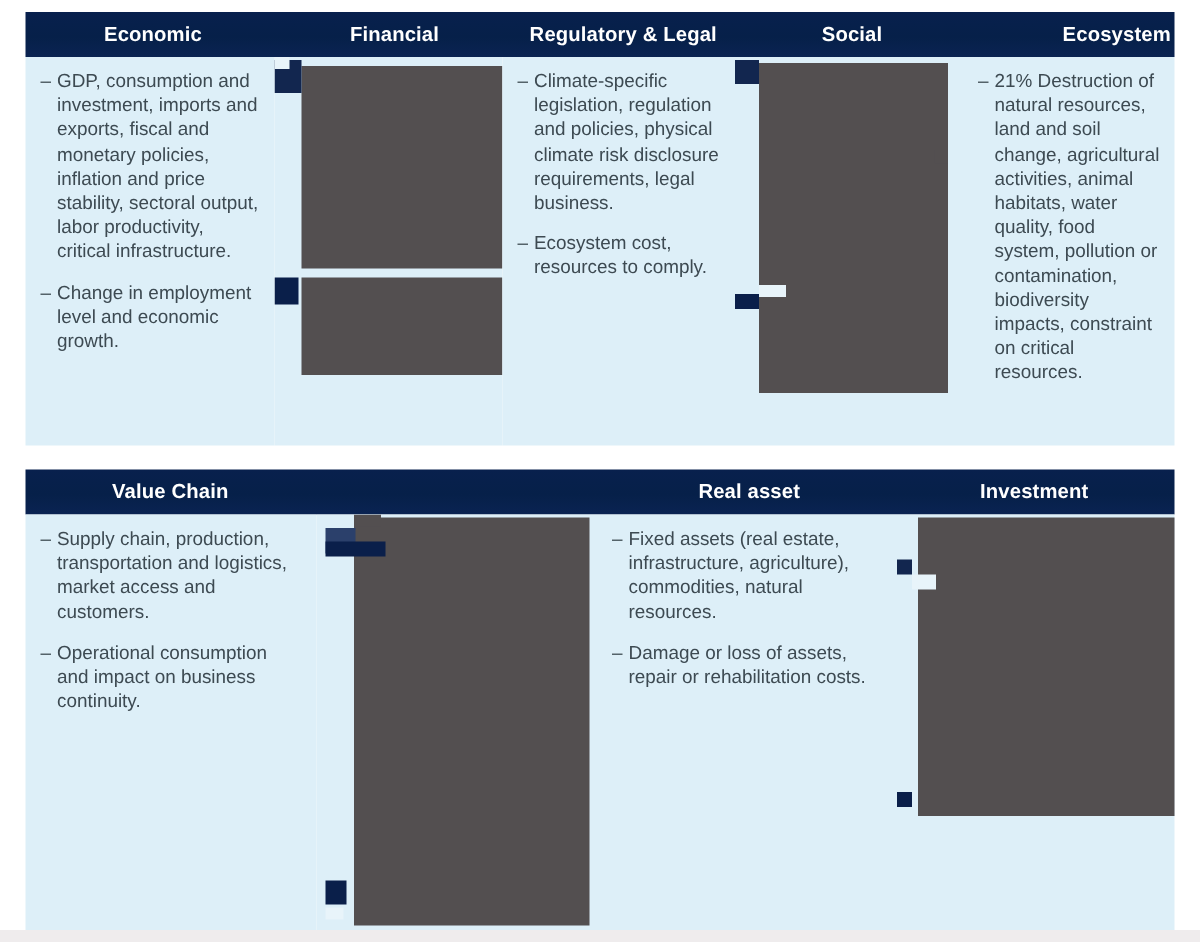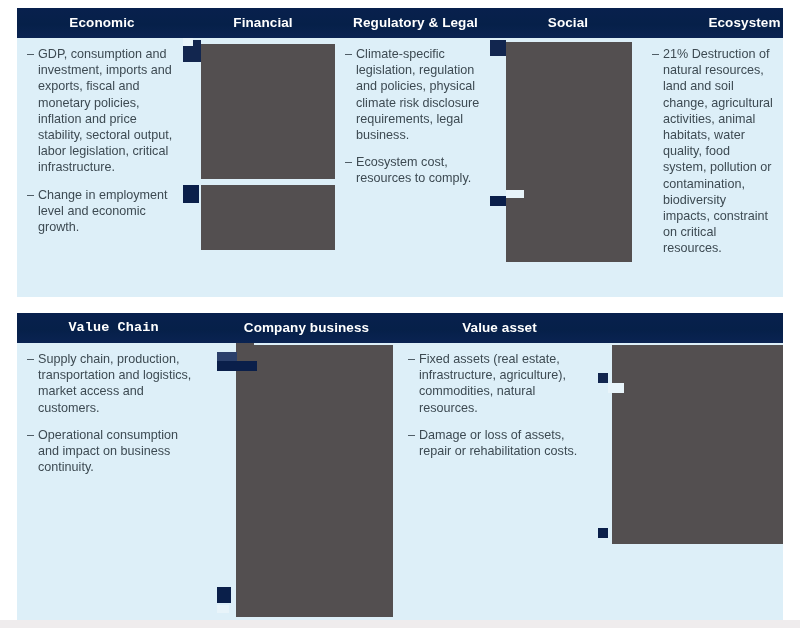--- a/index.html
+++ b/index.html
@@ -120,21 +120,21 @@
     <div class="header-cell" style="left:322px;width:153px;">Regulatory &amp; Legal</div>
     <div class="header-cell" style="left:170px;width:152px;">Financial</div>
     <div class="header-cell" style="left:475px;width:152px;">Social</div>
     <div class="header-cell" style="left:658px;width:139px;">Ecosystem</div>
   </div>
 
   <div class="body-row" style="height:259px;">
 
     <div class="col-panel" style="left:0px;width:166px;height:259px;">
       <ul class="bullets">
-        <li><span class="dash">–</span><span>GDP, consumption and investment, imports and exports, fiscal and monetary policies, inflation and price stability, sectoral output, labor legislation, critical infrastructure.</span></li>
+        <li><span class="dash">–</span><span>GDP, consumption and investment, imports and exports, fiscal and monetary policies, inflation and price stability, sectoral output, labor productivity, critical infrastructure.</span></li>
         <li><span class="dash">–</span><span>Change in employment level and economic growth.</span></li>
       </ul>
     </div>
 
     <div class="col-panel plain" style="left:166px;width:152px;height:259px;padding:0;">
       <div class="redact" style="left:18px;top:6px;width:134px;height:135px;"></div>
       <div class="redact" style="left:18px;top:147px;width:134px;height:65px;"></div>
       <div class="redact-navy" style="left:0px;top:2px;width:18px;height:22px;"></div>
       <div class="redact-navy-dk" style="left:0px;top:147px;width:16px;height:18px;"></div>
       <div class="redact-lt" style="left:0px;top:0px;width:10px;height:8px;"></div>
@@ -160,23 +160,23 @@
         <li><span class="dash">–</span><span>21% Destruction of natural resources, land and soil change, agricultural activities, animal habitats, water quality, food system, pollution or contamination, biodiversity impacts, constraint on critical resources.</span></li>
       </ul>
     </div>
 
   </div>
 </div>
 
 <div class="table-block" style="top:313px;">
 
   <div class="header-bar">
-    <div class="header-cell" style="left:0px;width:193px;font-family:Liberation Mono, monospace;">Value Chain</div>
-    <div class="header-cell" style="left:193px;width:193px;">Company business</div>
-    <div class="header-cell" style="left:386px;width:193px;">Value asset</div>
+    <div class="header-cell" style="left:0px;width:193px;">Value Chain</div>
+    <div class="header-cell" style="left:386px;width:193px;">Real asset</div>
+    <div class="header-cell" style="left:579px;width:187px;">Investment</div>
   </div>
 
   <div class="body-row" style="height:277px;">
 
     <div class="col-panel" style="left:0px;width:194px;height:277px;">
       <ul class="bullets">
         <li><span class="dash">–</span><span>Supply chain, production, transportation and logistics, market access and customers.</span></li>
         <li><span class="dash">–</span><span>Operational consumption and impact on business continuity.</span></li>
       </ul>
     </div>

